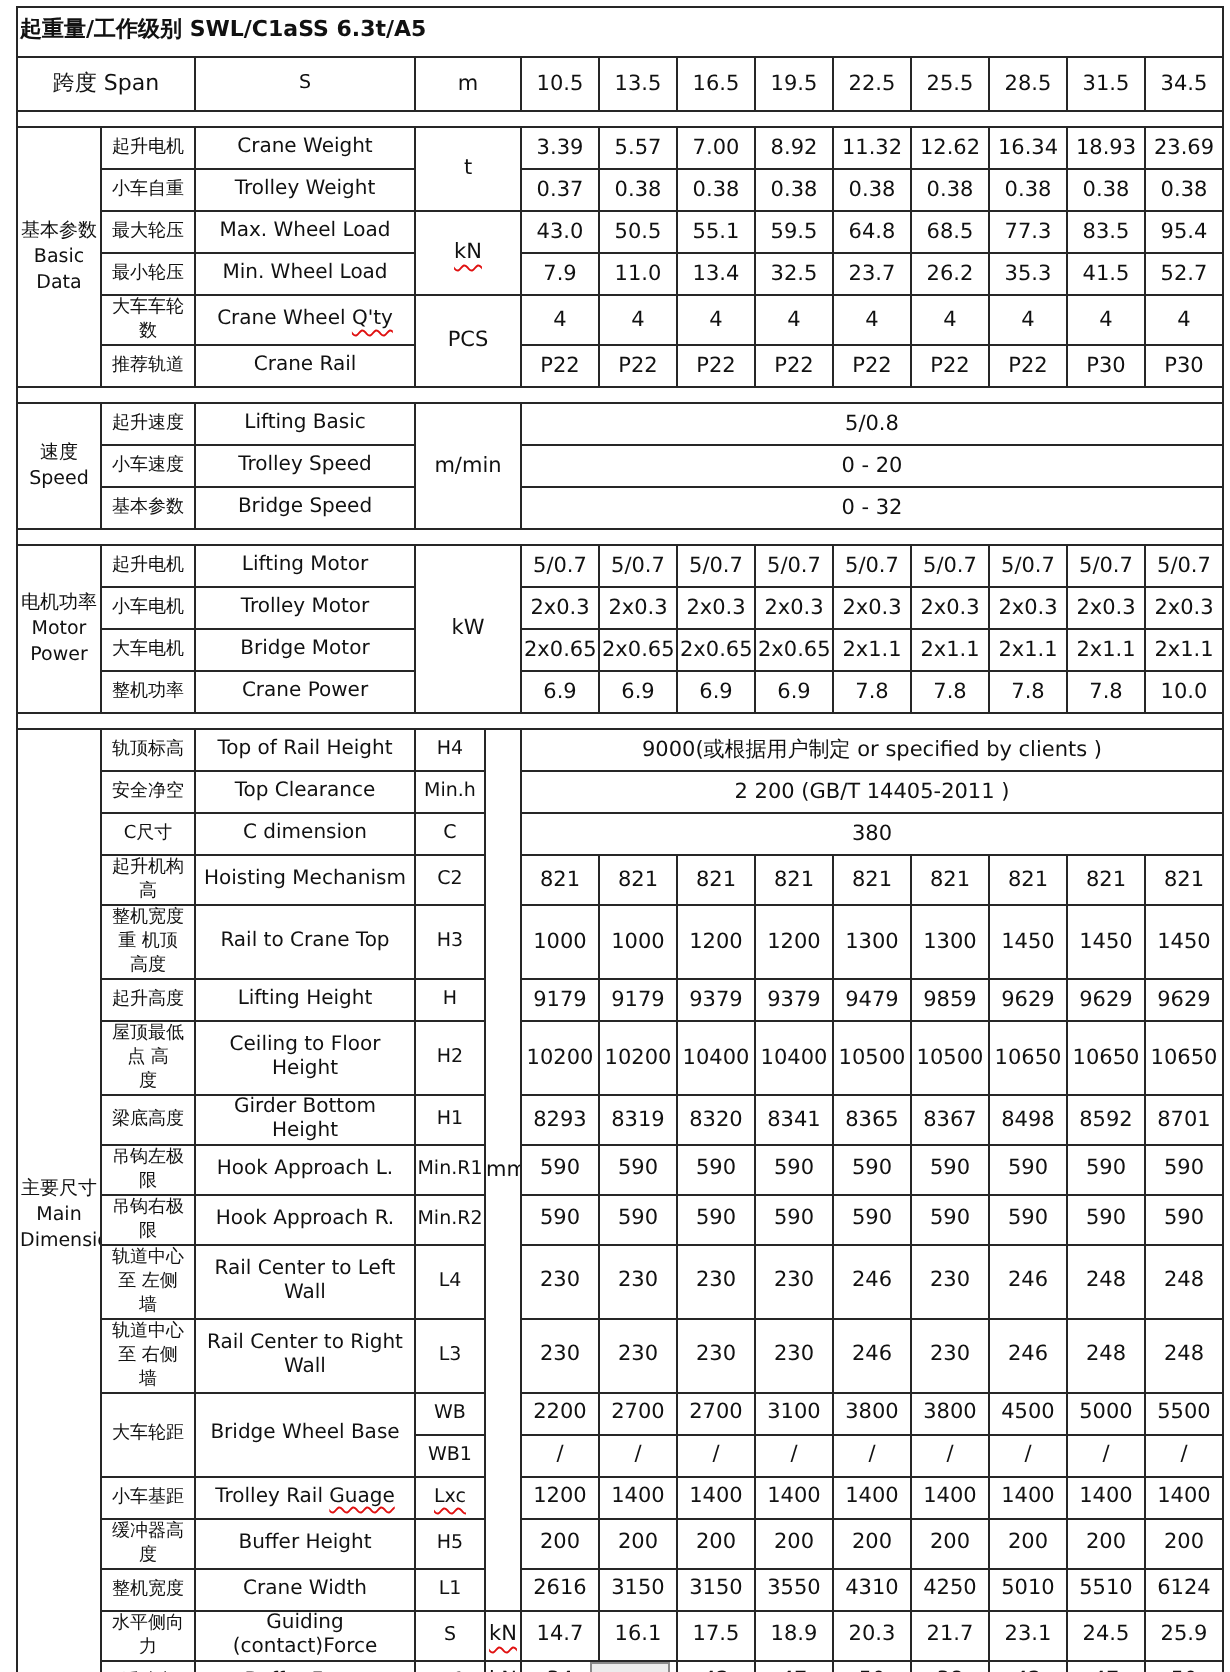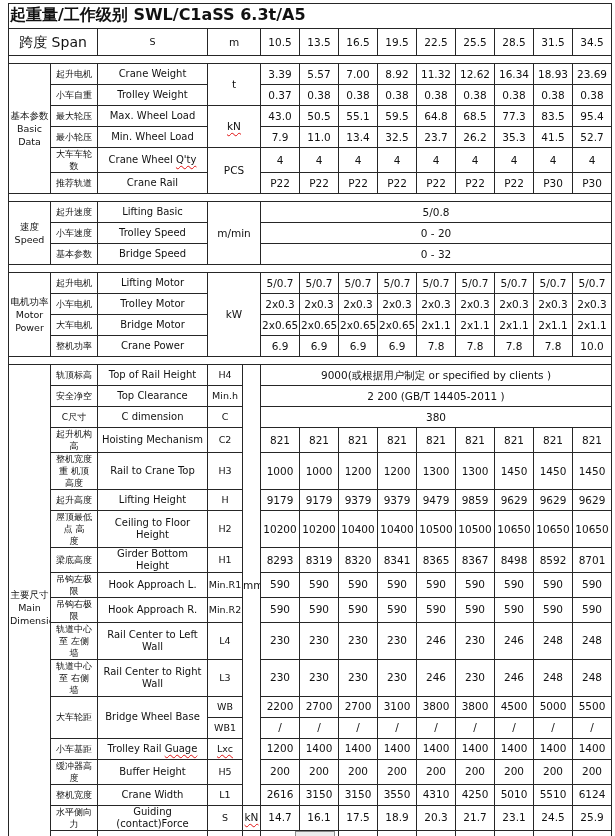--- a/index.html
+++ b/index.html
@@ -10,21 +10,21 @@
   table.spec{
     position:absolute;left:8px;top:3px;width:604px;
     border-collapse:collapse;table-layout:fixed;
   }
   td{
     border:1px solid #262626;text-align:center;vertical-align:middle;
     padding:0 1px;height:20px;font-size:10.5px;line-height:1.18;color:#111;
     overflow:hidden;
   }
   td.title-cell{
-    font-size:16px;font-weight:600;text-align:left;height:23px;
+    font-size:11px;font-weight:600;text-align:left;height:23px;
     padding:0 0 1px 1px;letter-spacing:0;
   }
   tr.span-row td{height:26px;}
   td.sec{font-size:9.5px;white-space:pre-line;line-height:13px;padding:0 1px;}
   td.zh{font-size:9px;white-space:pre-line;line-height:12px;letter-spacing:0;}
   td.en{font-size:10px;white-space:pre-line;}
   td.sym{font-size:9.5px;padding:0;}
   td.unit{font-size:10.5px;padding:0;}
   td.v{font-size:10.5px;}
   td.gap{
@@ -59,21 +59,21 @@
       <col>
       <col>
       <col>
       <col>
   </colgroup>
   <tbody id="table-body">
     <tr>
       <td class="title-cell" colspan="14">起重量/工作级别  SWL/C1aSS 6.3t/A5</td>
     </tr>
     <tr class="span-row">
-      <td class="zh" colspan="2" style="font-size:14px">跨度 Span</td>
+      <td class="zh" colspan="2" style="font-size:11px">跨度 Span</td>
       <td class="sym">S</td>
       <td class="unit" colspan="2">m</td>
       <td class="v">10.5</td>
       <td class="v">13.5</td>
       <td class="v">16.5</td>
       <td class="v">19.5</td>
       <td class="v">22.5</td>
       <td class="v">25.5</td>
       <td class="v">28.5</td>
       <td class="v">31.5</td>

